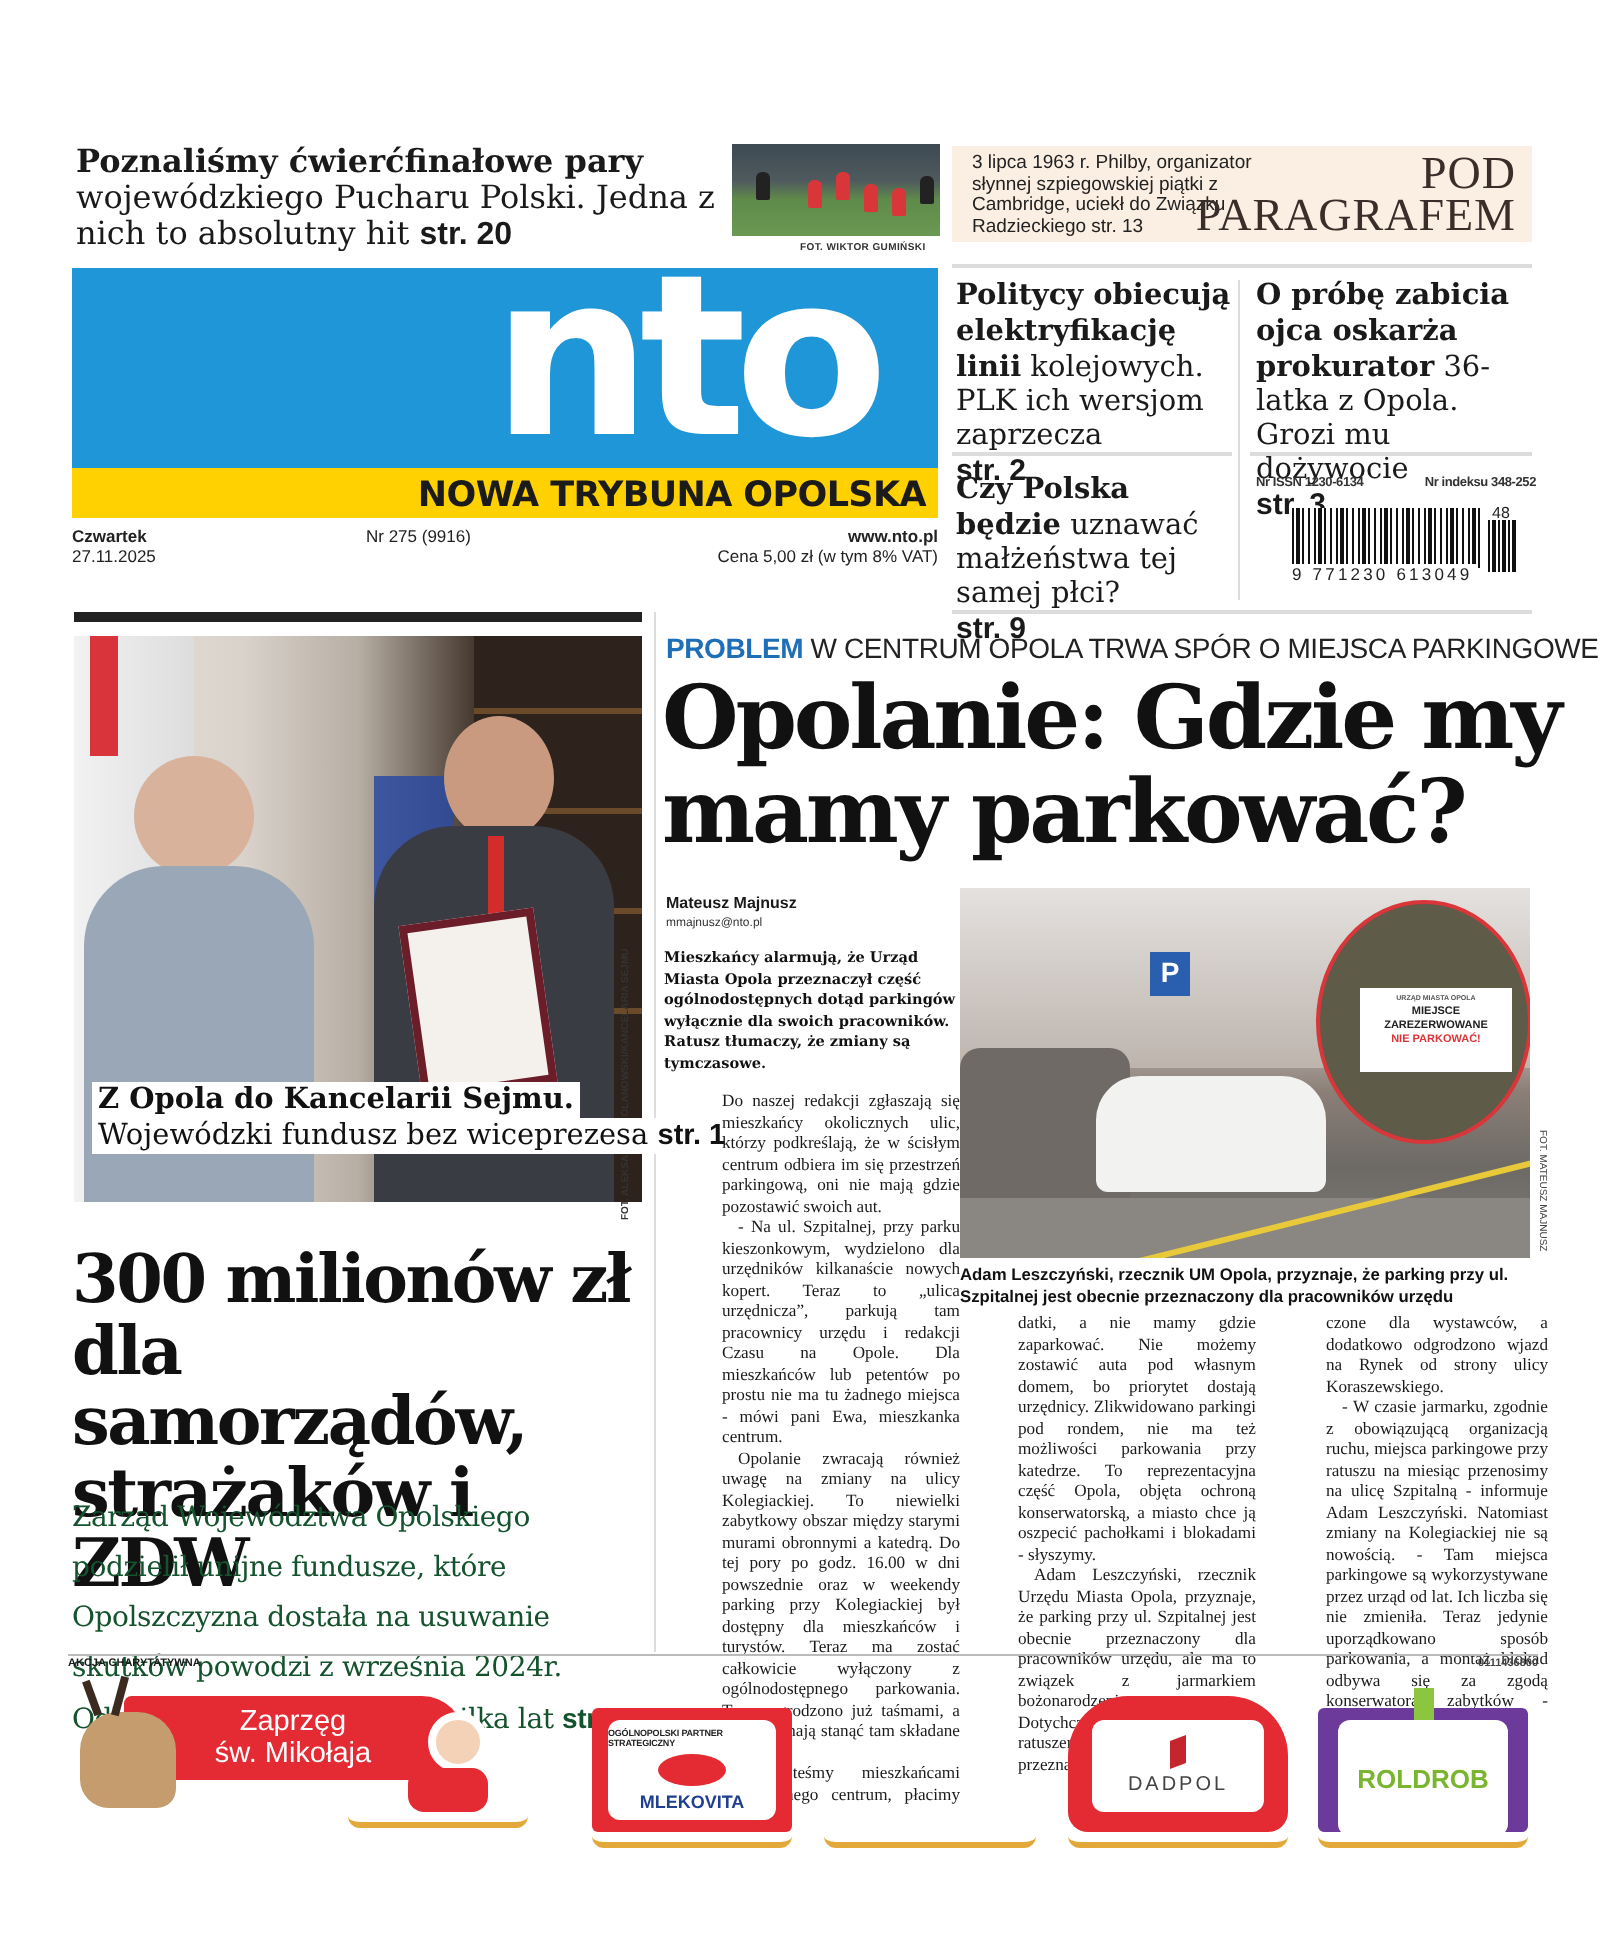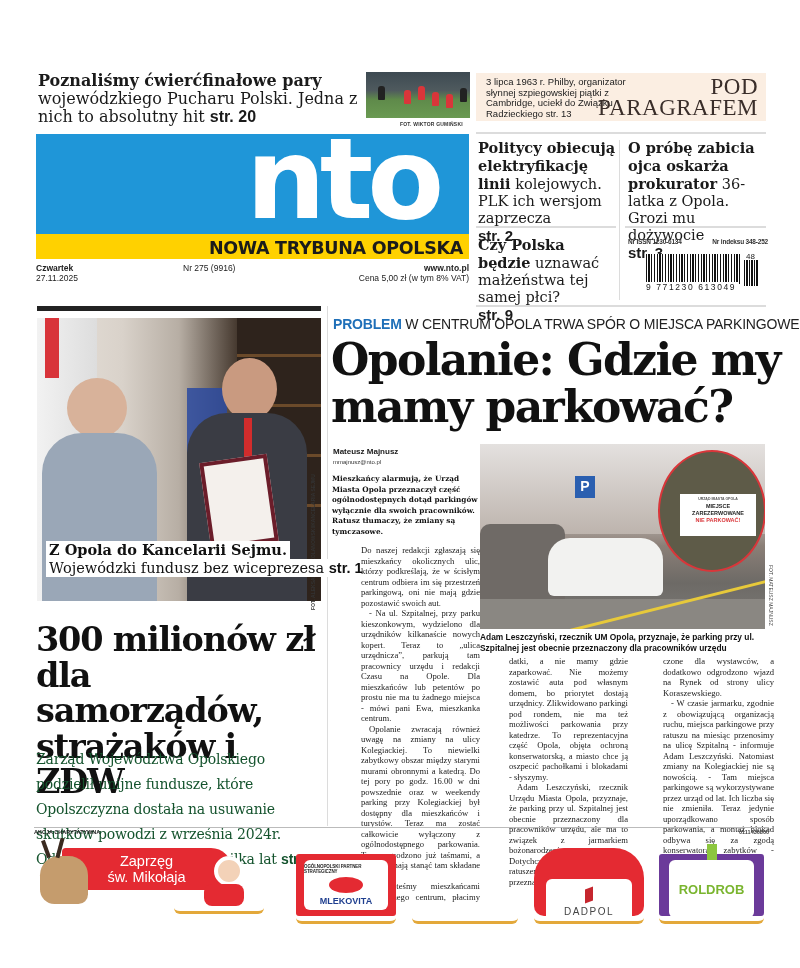--- a/index.html
+++ b/index.html
@@ -249,21 +249,21 @@
       <div class="partner-lbl">OGÓLNOPOLSKI PARTNER STRATEGICZNY</div>
       <div style="width:34px;height:16px;border-radius:50%;background:#e42a32;margin:3px 0;"></div>
       <div style="font-size:9px;font-weight:bold;color:#1f3f8f;">MLEKOVITA</div>
     </div>
   </div>
   <div class="sled" style="left:262px;top:92px;width:100px;"></div>
 
   <div class="sled" style="left:378px;top:92px;width:106px;"></div>
 
   <div class="sleigh-card" style="left:500px;top:22px;width:110px;height:68px;background:#e42a32;border-radius:30px 30px 10px 10px;">
-    <div class="sleigh-inner" style="left:12px;top:12px;width:86px;height:46px;margin-top:19px;">
+    <div class="sleigh-inner" style="left:12px;top:12px;width:86px;height:46px;">
       <div style="width:8px;height:14px;background:#c5262e;transform:skewY(-20deg);margin-bottom:4px;"></div>
       <div style="font-size:10px;letter-spacing:1.5px;color:#444;">DADPOL</div>
     </div>
   </div>
   <div class="sled" style="left:500px;top:92px;width:110px;"></div>
 
   <div class="sleigh-card" style="left:625px;top:28px;width:105px;height:62px;background:#6b3a9a;">
     <div class="abs" style="left:48px;top:-10px;width:10px;height:72px;background:#8cc63f;"></div>
     <div class="sleigh-inner" style="left:10px;top:6px;width:85px;height:58px;">
       <div style="font-size:13px;font-weight:bold;color:#7ab52f;">ROLDROB</div>

